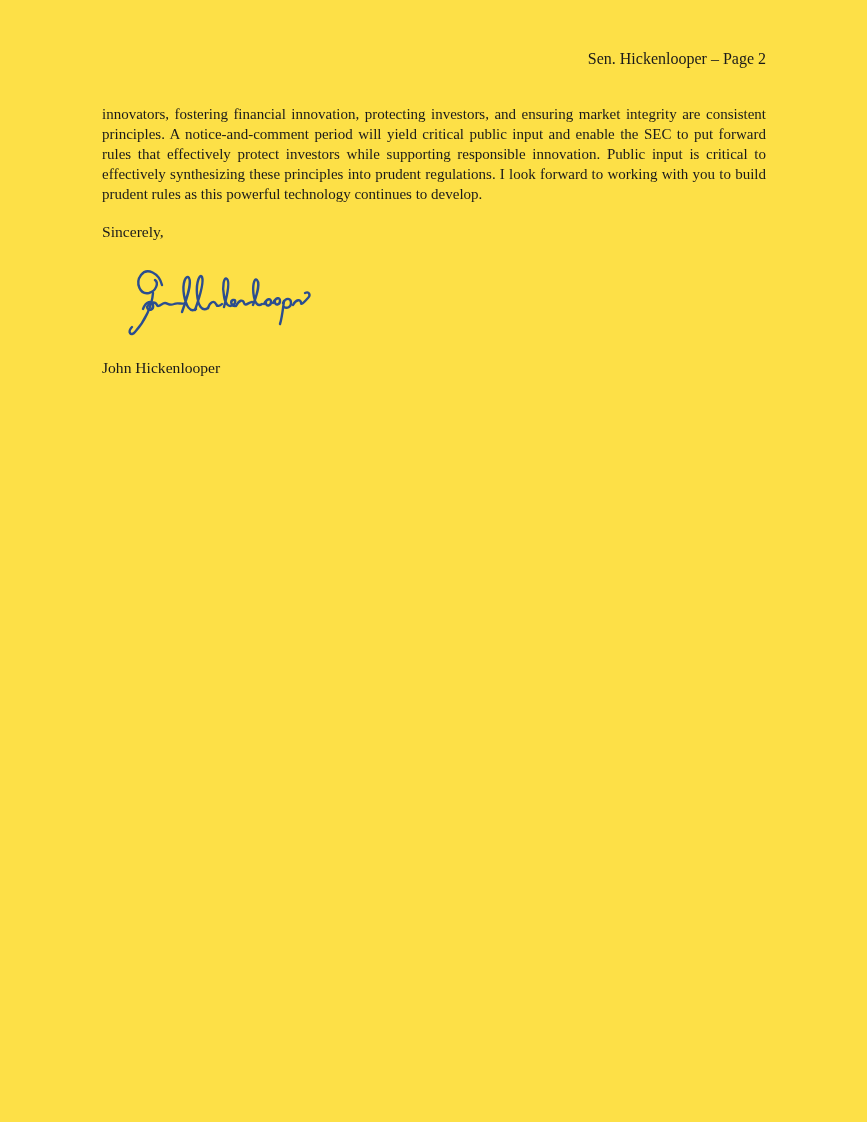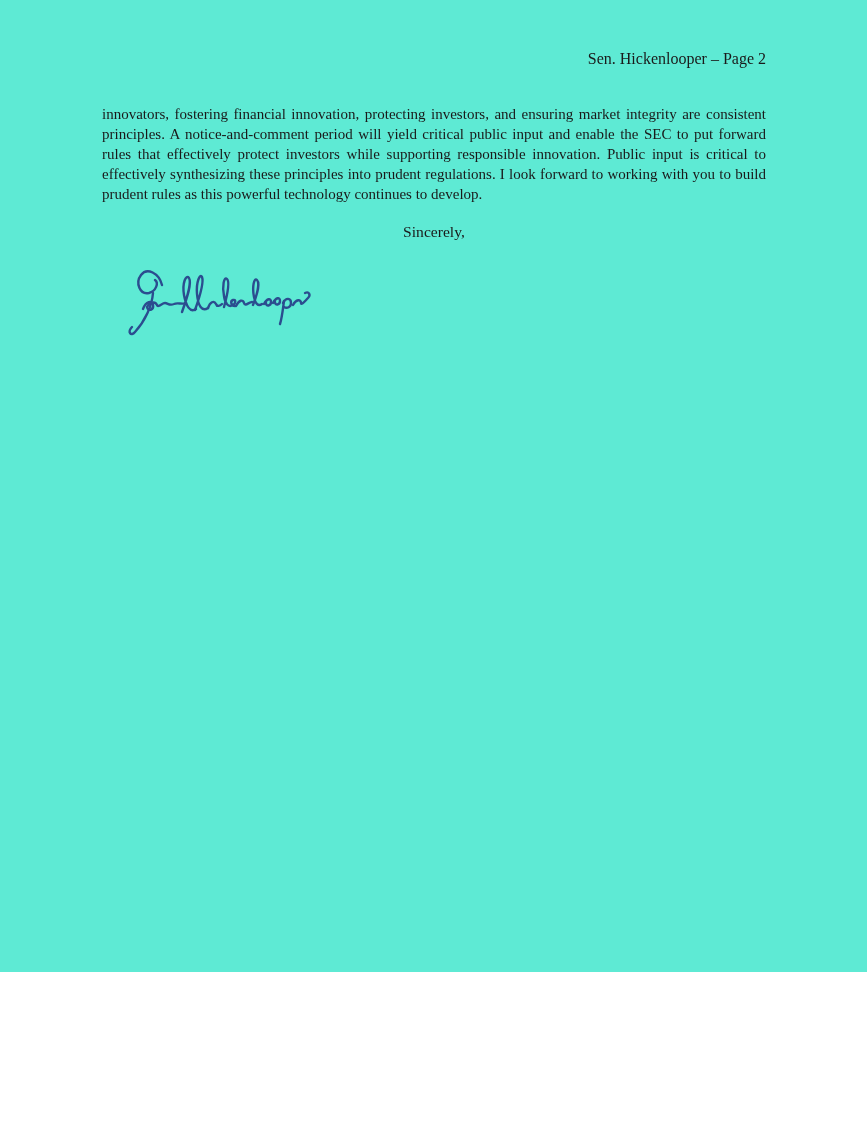--- a/index.html
+++ b/index.html
@@ -3,22 +3,22 @@
 <meta charset="utf-8">
 <style>
   html, body {
     margin: 0;
     padding: 0;
     background: #ffffff;
   }
   .page {
     position: relative;
     width: 867px;
-    height: 972px;
-    background: #5eead4;
+    height: 1122px;
+    background: #fde047;
     font-family: "Liberation Serif", "DejaVu Serif", serif;
     color: #1a1a1a;
     overflow: hidden;
   }
   .content {
     position: absolute;
     left: 102px;
     top: 0;
     width: 664px;
   }
@@ -32,21 +32,20 @@
   .body-paragraph {
     margin-top: 37px;
     font-size: 15px;
     line-height: 20px;
     text-align: justify;
   }
   .valediction {
     margin-top: 18px;
     font-size: 15.6px;
     line-height: 19.7px;
-    text-align: center;
   }
   .signature-wrap {
     margin-top: 8px;
     margin-left: 10px;
     width: 200px;
     height: 100px;
   }
   .signature-wrap svg {
     display: block;
     width: 200px;
@@ -98,16 +97,17 @@
 
           <path d="M172 51 C171 58 170 68 168 74"></path>
           <path d="M171 53 C174 47 179 48 179 53 C179 57 175 59 172 57"></path>
 
           <path d="M181 55 C184 49 189 49 189 53 C189 56 193 51 196 48 C199 45 197 41 193 43"></path>
         </g>
       </svg>
     </div>
 
     <div class="signer-block">
+      <div>John Hickenlooper</div>
     </div>
 
   </div>
 </div>
 
 </body></html>

